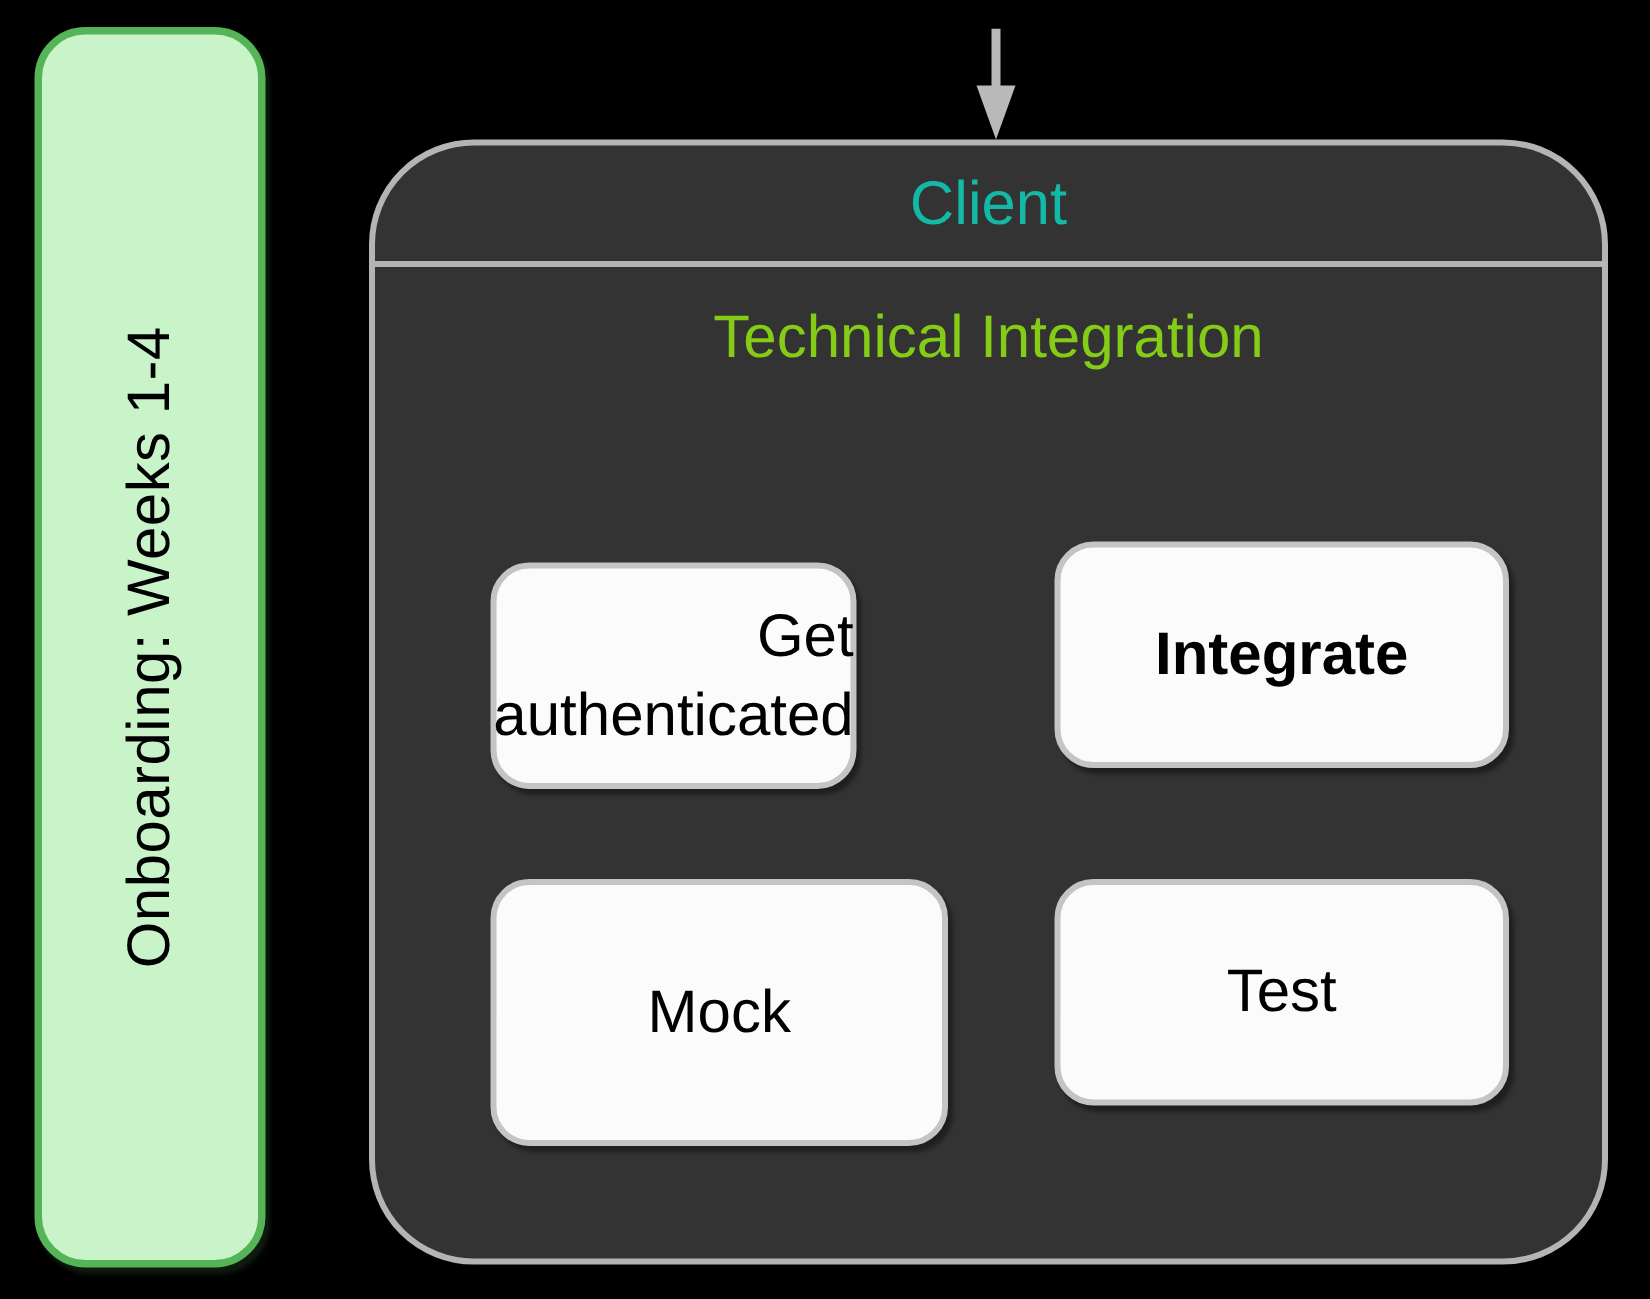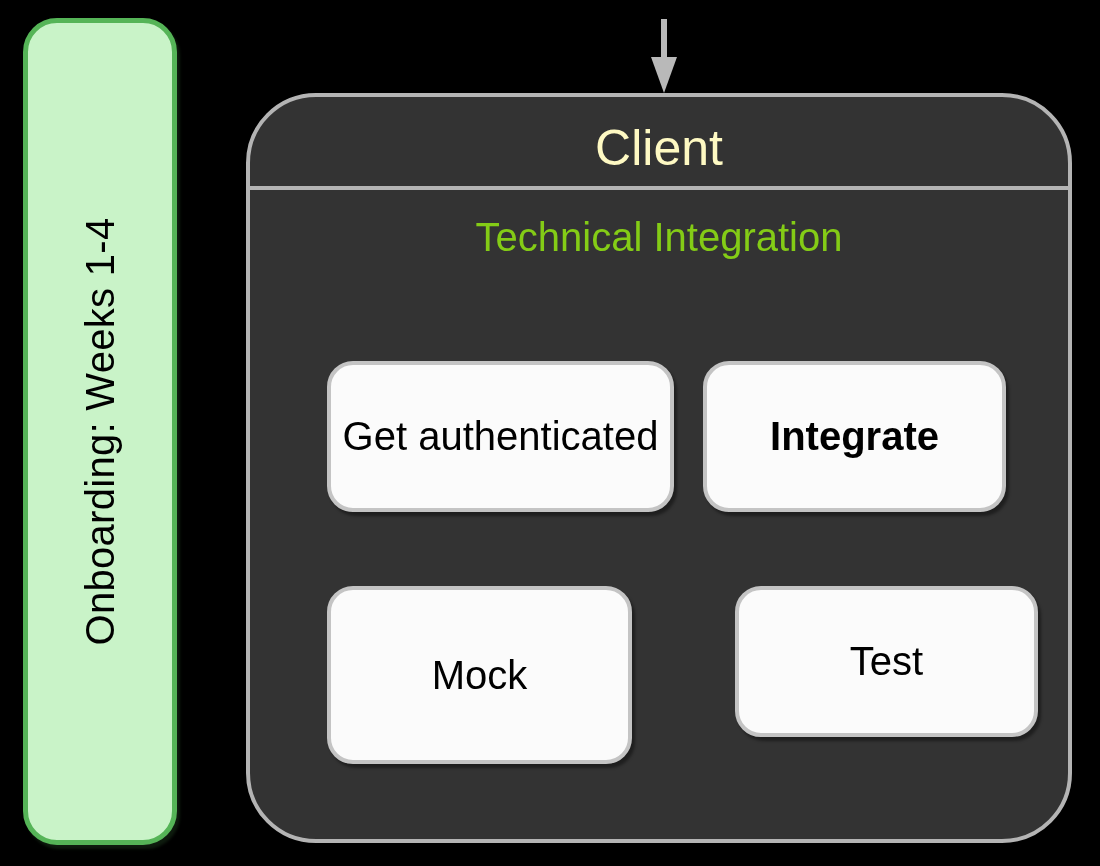--- a/index.html
+++ b/index.html
@@ -62,23 +62,22 @@
     border: 4px solid #b4b4b4;
     border-radius: 70px;
     overflow: hidden;
   }
   .client-header {
     height: 77px;
     border-bottom: 4px solid #b4b4b4;
     display: flex;
     align-items: center;
     justify-content: center;
-    color: #fef9c3;
-    font-size: 50px;
-    margin-top: 12px;
+    color: #14b8a6;
+    font-size: 41px;
   }
   .section-title {
     margin-top: 25px;
     text-align: center;
     color: #84cc16;
     font-size: 40px;
     line-height: 44px;
   }
 
   
@@ -91,24 +90,24 @@
     display: flex;
     align-items: center;
     justify-content: center;
     text-align: center;
     font-size: 40px;
     line-height: 1.32;
     color: #000000;
     padding: 0 10px;
     box-shadow: 3px 4px 3px rgba(0, 0, 0, 0.4);
   }
-  .node-get-authenticated { left: 77px;  top: 264px; width: 347px; height: 151px; }
+  .node-get-authenticated { left: 77px;  top: 278px; width: 244px; height: 151px; text-align: right; }
   .node-integrate         { left: 453px; top: 264px; width: 303px; height: 151px; font-weight: bold; }
   .node-mock              { left: 77px;  top: 489px; width: 305px; height: 178px; }
-  .node-test              { left: 453px; top: 489px; width: 303px; height: 151px; margin-left: 32px; }
+  .node-test              { left: 453px; top: 489px; width: 303px; height: 151px; }
 </style>
 </head>
 <body>
 
 <div class="canvas">
 
   <div class="lane">
     <span class="lane-label">Onboarding: Weeks 1-4</span>
   </div>
 

